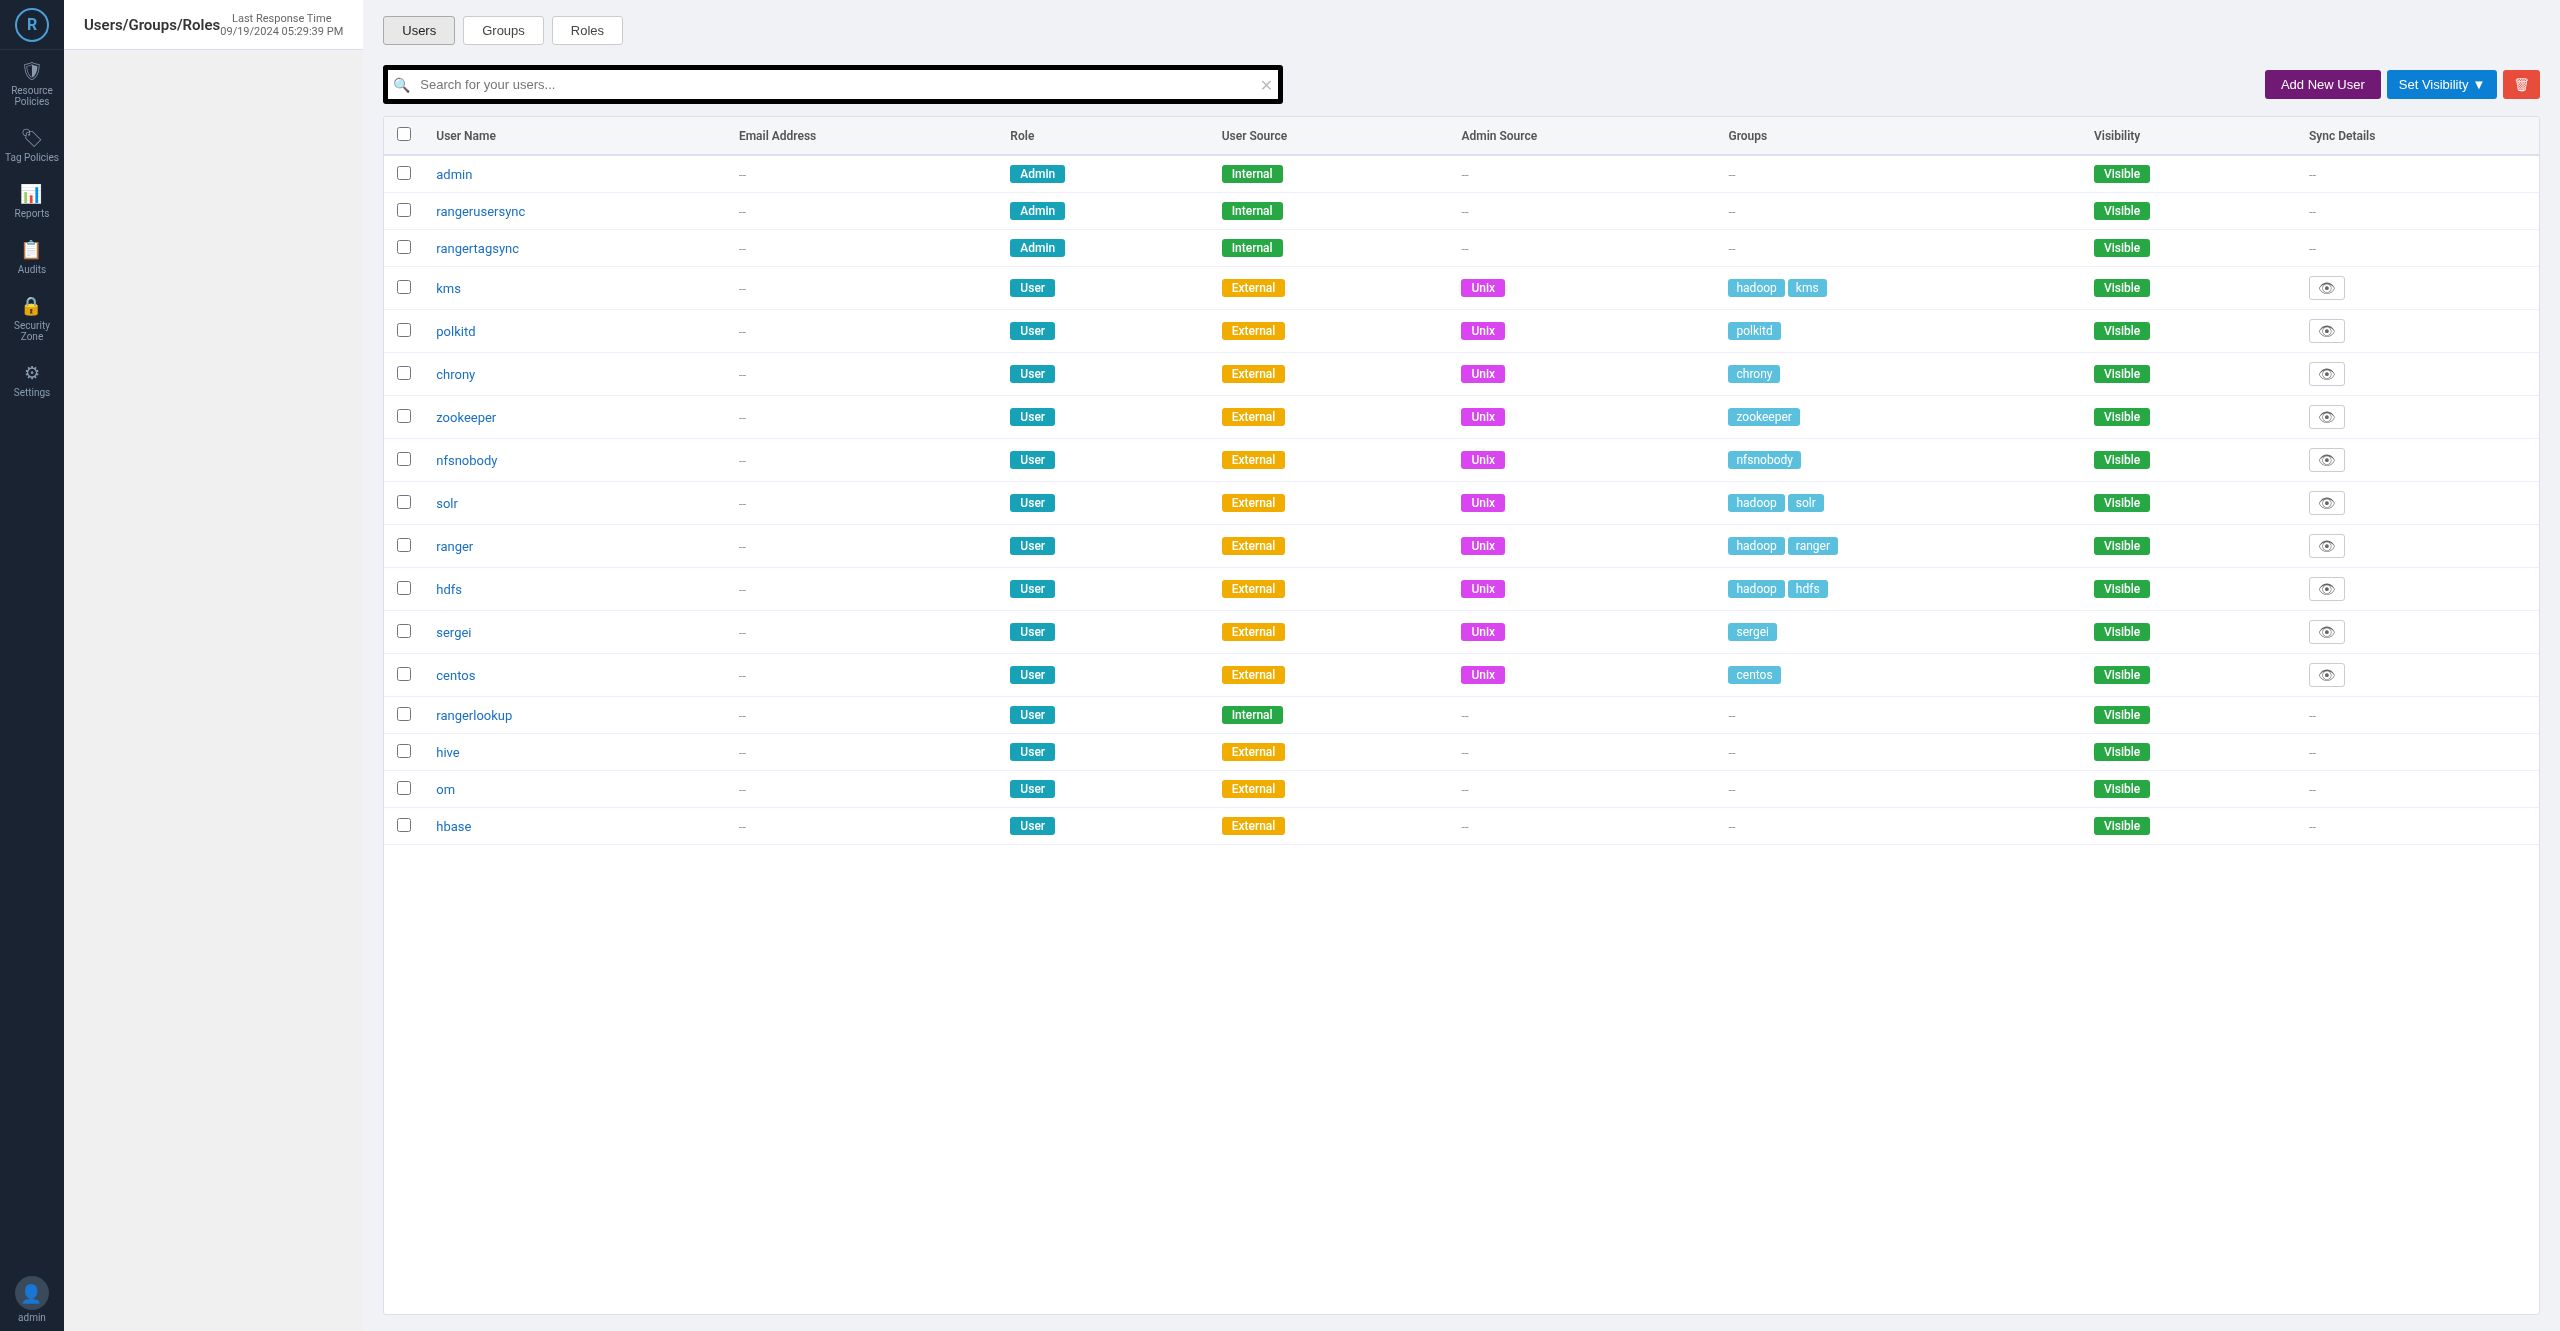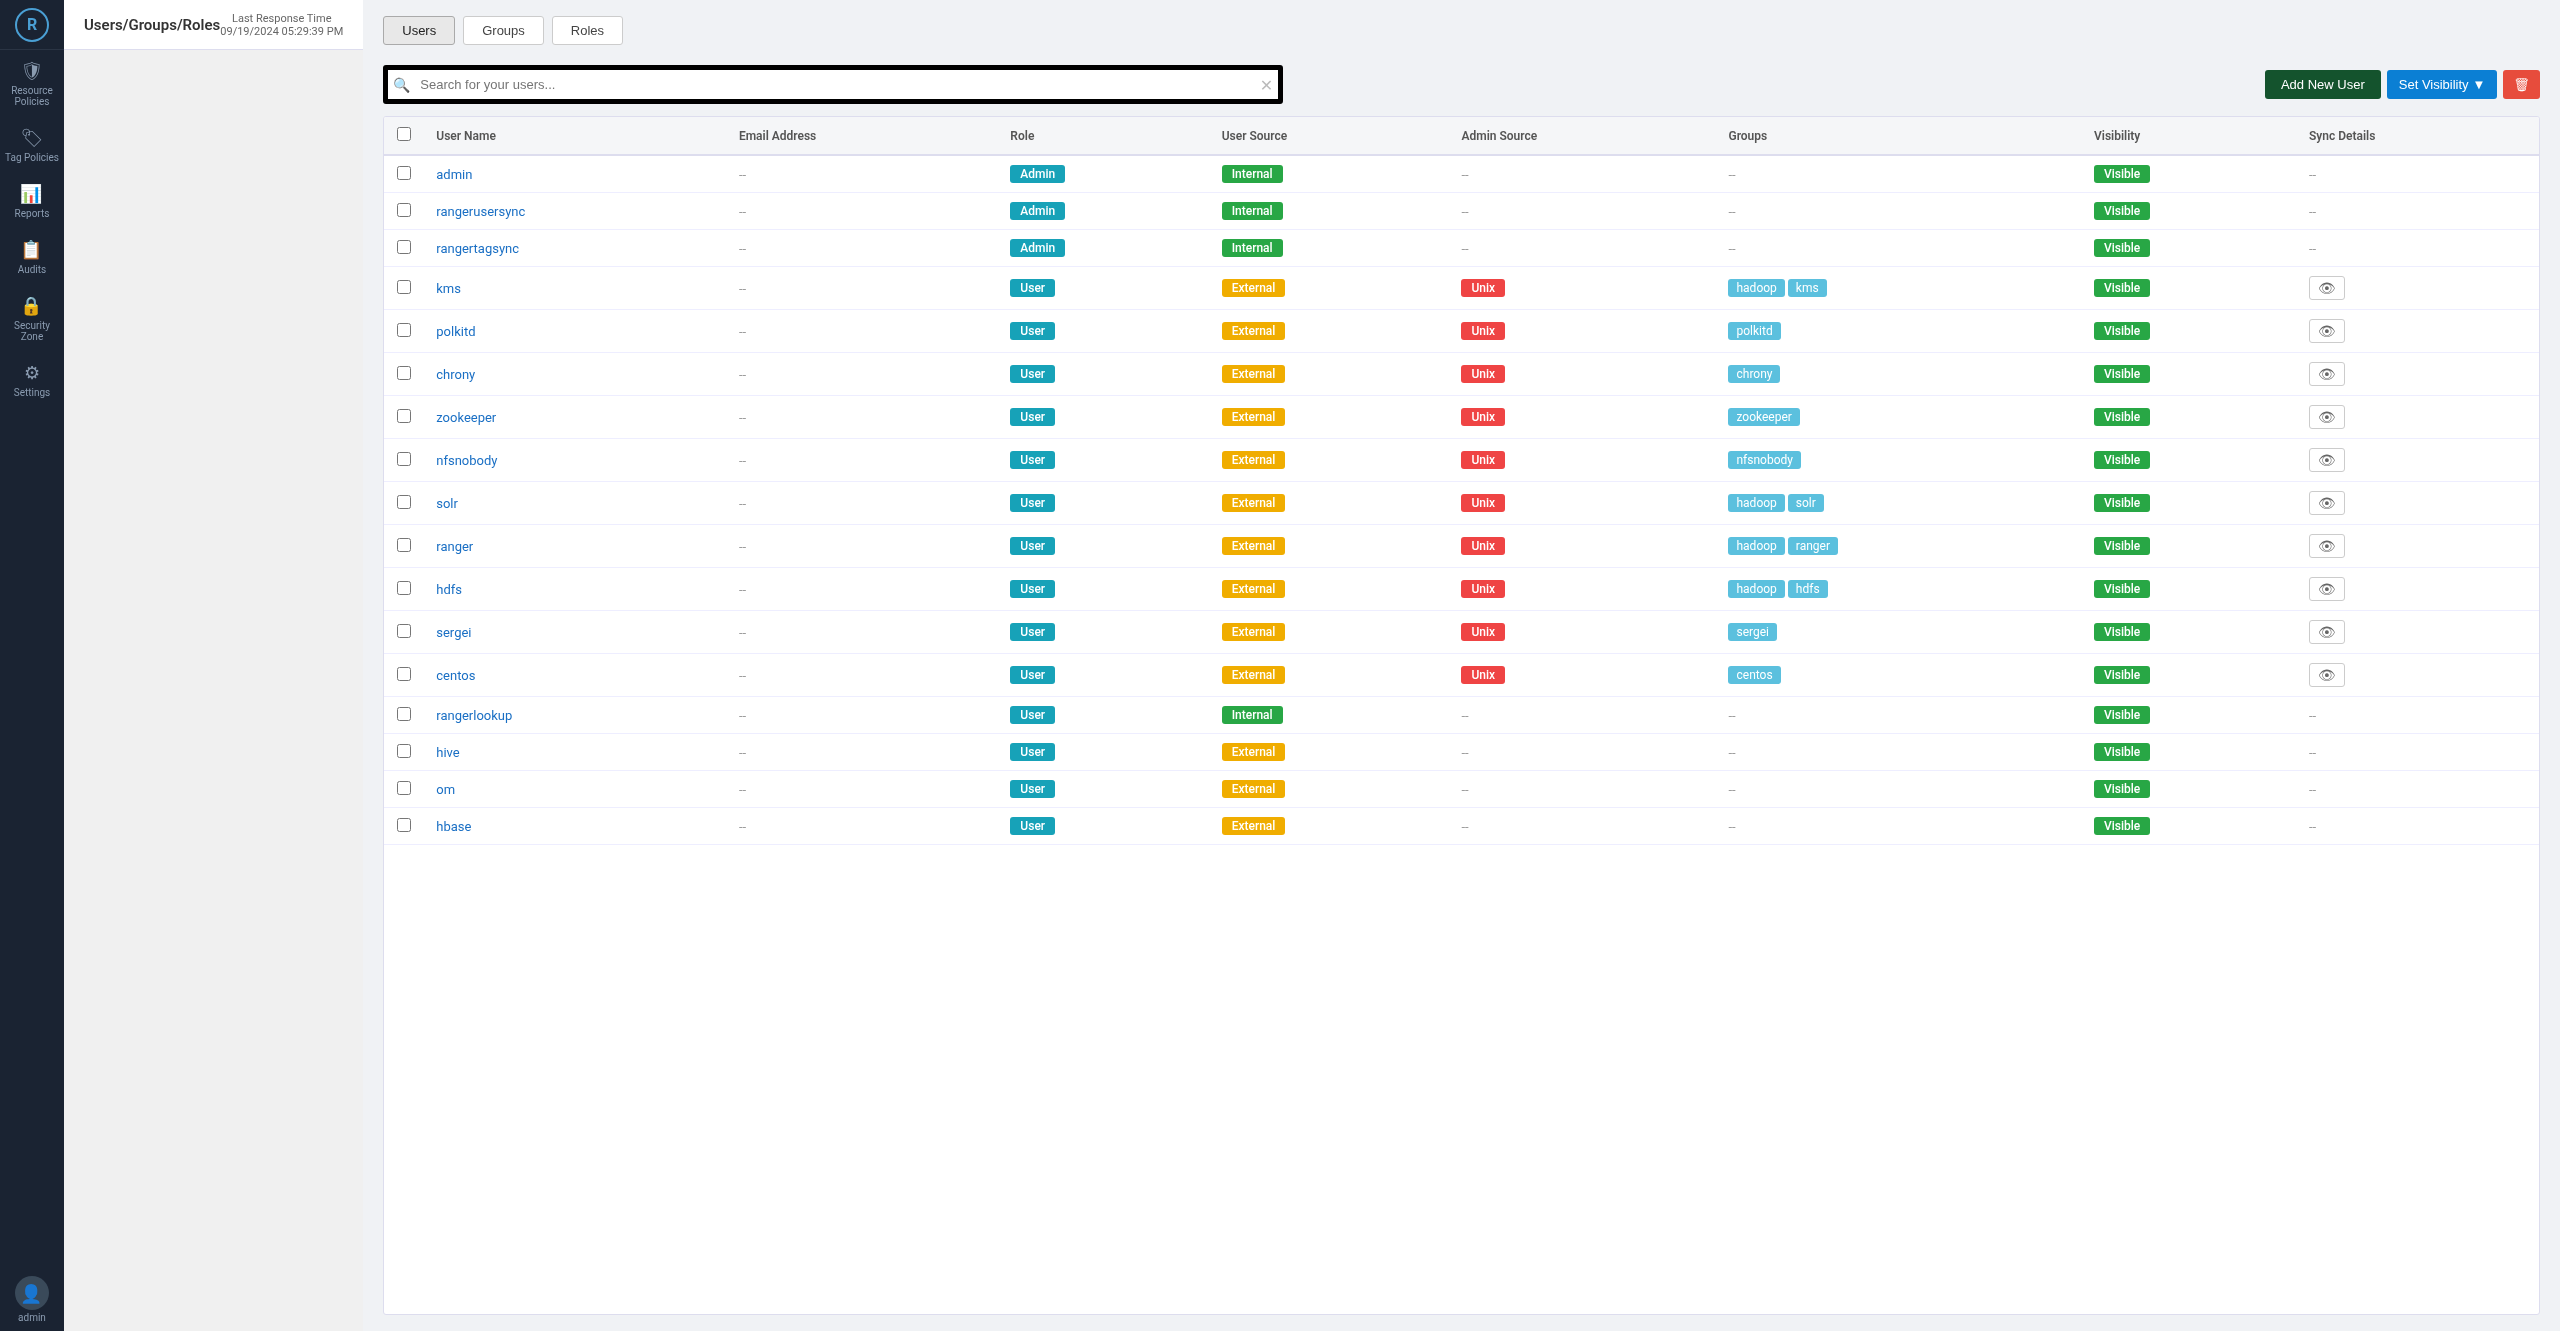--- a/index.html
+++ b/index.html
@@ -176,21 +176,21 @@
       color: #bbb;
       font-size: 16px;
       cursor: pointer;
     }
     .toolbar-actions {
       display: flex;
       gap: 6px;
       align-items: center;
     }
     .btn-add {
-      background: #14532d;
+      background: #701a75;
       color: #fff;
       border: none;
       padding: 7px 16px;
       border-radius: 3px;
       font-size: 13px;
       cursor: pointer;
       white-space: nowrap;
     }
     .btn-visibility {
       background: #0b7fd4;
@@ -257,21 +257,21 @@
       padding: 2px 10px;
       border-radius: 3px;
       font-size: 12px;
       font-weight: 500;
       color: #fff;
     }
     .badge-admin { background: #17a2b8; }
     .badge-user { background: #17a2b8; }
     .badge-internal { background: #28a745; }
     .badge-external { background: #f0ad00; color: #fff; }
-    .badge-unix { background: #ef4444; }
+    .badge-unix { background: #d946ef; }
     .badge-visible { background: #28a745; }
 
     .group-badge {
       display: inline-block;
       padding: 2px 8px;
       border-radius: 3px;
       background: #5bc0de;
       color: #fff;
       font-size: 12px;
       margin-right: 3px;

